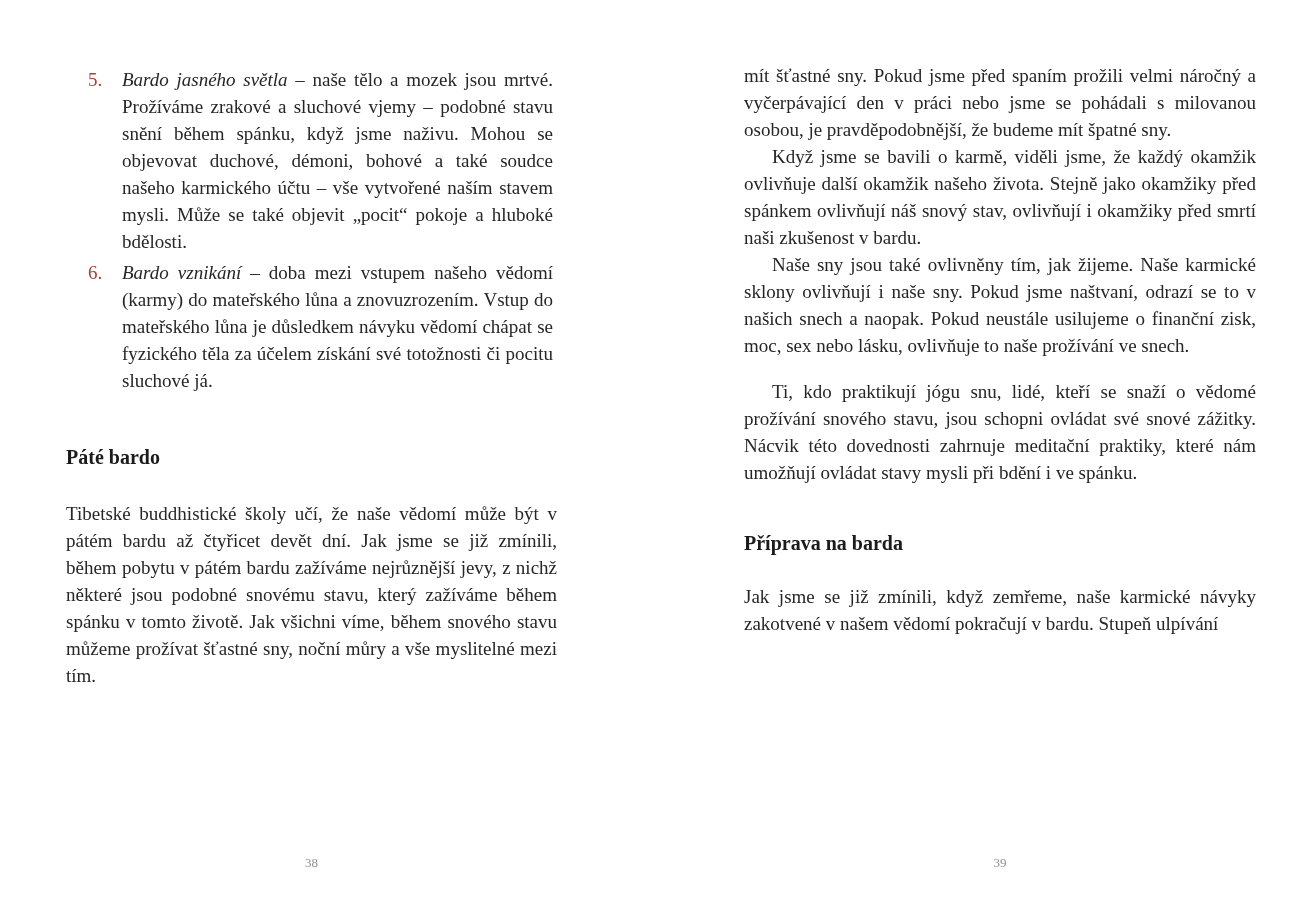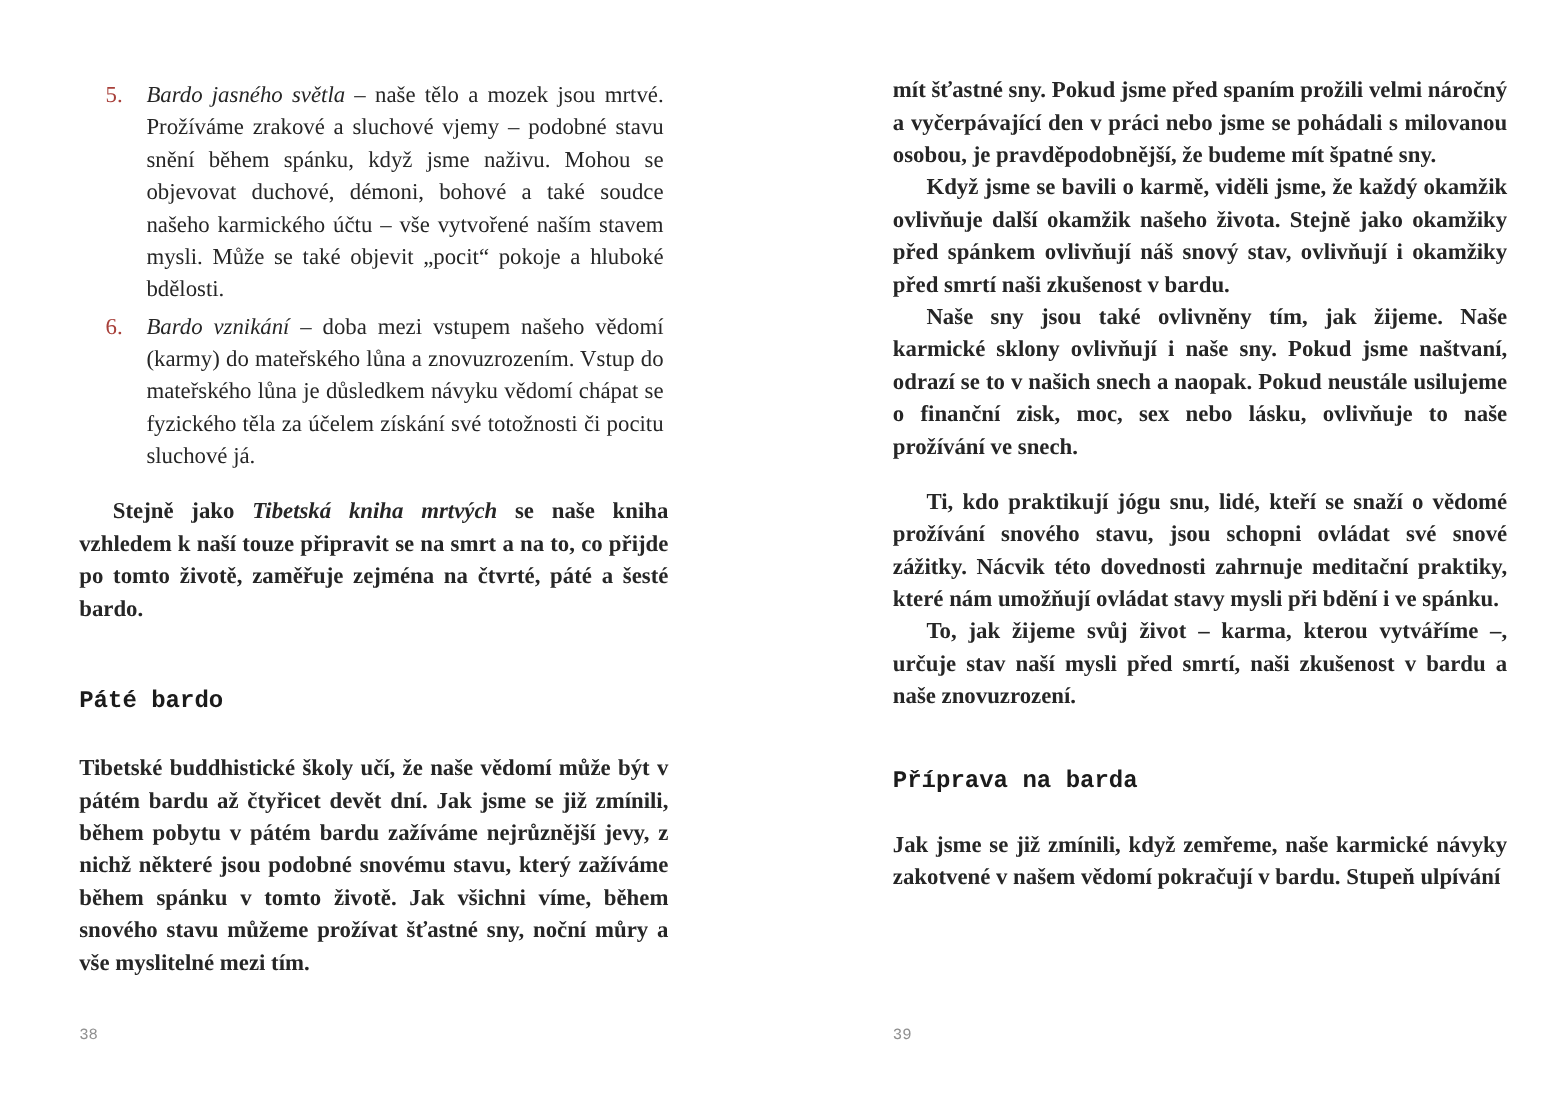--- a/index.html
+++ b/index.html
@@ -24,95 +24,92 @@
   }
   .page-left  { left: 66px;  width: 491px; }
   .page-right { left: 744px; width: 512px; }
 
   .para {
     margin: 0;
     font-size: 19px;
     line-height: 27px;
     text-align: justify;
     color: #262626;
-    font-weight: bold;
   }
   .indent { text-indent: 28px; }
   .gap-above      { margin-top: 19px; }
 
   .bardo-list { list-style: none; margin: 0; padding: 0; }
   .list-item  { position: relative; padding-left: 52px; }
   .list-num {
     position: absolute;
     left: 22px;
     top: 0;
     font-size: 19px;
     line-height: 27px;
     color: #a8403a;
   }
   .li-text { margin: 4px; font-size: 19px; line-height: 27px; text-align: justify; }
   .it { font-style: italic; }
 
   .heading {
     margin: 50px 0 29px 0;
-    font-family: Liberation Mono, monospace;
+    font-family: Liberation Serif, serif;
     font-weight: 700;
     font-size: 20px;
     line-height: 27px;
     color: #1b1b1b;
     text-align: left;
   }
   .page-right .heading { margin: 44px 0 26px 0; }
 
   .folio {
     position: absolute;
     top: 793px;
     left: 0;
     width: 100%;
+    text-align: center;
     font-size: 13px;
     line-height: 16px;
     color: #8f8f8f;
-    font-family: Liberation Mono, monospace;
   }
 </style>
 </head>
 <body>
 
 <div class="spread">
 
   <section class="page page-left">
 
     <ol class="bardo-list">
       <li class="list-item">
         <span class="list-num">5.</span>
         <p class="li-text"><em class="it">Bardo jasného světla</em><span> – naše tělo a mozek jsou mrtvé. Prožíváme zrakové a sluchové vjemy – podobné stavu snění během spánku, když jsme naživu. Mohou se objevovat duchové, démoni, bohové a také soudce našeho karmického účtu – vše vytvořené naším stavem mysli. Může se také objevit „pocit“ pokoje a hluboké bdělosti.</span></p>
       </li>
       <li class="list-item">
         <span class="list-num">6.</span>
         <p class="li-text"><em class="it">Bardo vznikání</em><span> – doba mezi vstupem našeho vědomí (karmy) do mateřského lůna a znovuzrozením. Vstup do mateřského lůna je důsledkem návyku vědomí chápat se fyzického těla za účelem získání své totožnosti či pocitu sluchové já.</span></p>
       </li>
     </ol>
 
-    <p class="para indent gap-above"><span>Stejně jako </span><em class="it">Tibetská kniha mrtvých</em><span> se naše kniha vzhledem k naší touze připravit se na smrt a na to, co přijde po tomto životě, zaměřuje zejména na čtvrté, páté a šesté bardo.</span></p>
 
     <h2 class="heading">Páté bardo</h2>
 
     <p class="para">Tibetské buddhistické školy učí, že naše vědomí může být v pátém bardu až čtyřicet devět dní. Jak jsme se již zmínili, během pobytu v pátém bardu zažíváme nejrůznější jevy, z nichž některé jsou podobné snovému stavu, který zažíváme během spánku v tomto životě. Jak všichni víme, během snového stavu můžeme prožívat šťastné sny, noční můry a vše myslitelné mezi tím.</p>
 
     <div class="folio">38</div>
   </section>
 
   <section class="page page-right">
 
     <p class="para">mít šťastné sny. Pokud jsme před spaním prožili velmi náročný a vyčerpávající den v práci nebo jsme se pohádali s milovanou osobou, je pravděpodobnější, že budeme mít špatné sny.</p>
     <p class="para indent">Když jsme se bavili o karmě, viděli jsme, že každý okamžik ovlivňuje další okamžik našeho života. Stejně jako okamžiky před spánkem ovlivňují náš snový stav, ovlivňují i okamžiky před smrtí naši zkušenost v bardu.</p>
     <p class="para indent">Naše sny jsou také ovlivněny tím, jak žijeme. Naše karmické sklony ovlivňují i naše sny. Pokud jsme naštvaní, odrazí se to v našich snech a naopak. Pokud neustále usilujeme o finanční zisk, moc, sex nebo lásku, ovlivňuje to naše prožívání ve snech.</p>
 
     <p class="para indent gap-above">Ti, kdo praktikují jógu snu, lidé, kteří se snaží o vědomé prožívání snového stavu, jsou schopni ovládat své snové zážitky. Nácvik této dovednosti zahrnuje meditační praktiky, které nám umožňují ovládat stavy mysli při bdění i ve spánku.</p>
-    <p class="para indent">To, jak žijeme svůj život – karma, kterou vytváříme –, určuje stav naší mysli před smrtí, naši zkušenost v bardu a naše znovuzrození.</p>
 
     <h2 class="heading">Příprava na barda</h2>
 
     <p class="para">Jak jsme se již zmínili, když zemřeme, naše karmické návyky zakotvené v našem vědomí pokračují v bardu. Stupeň ulpívání</p>
 
     <div class="folio">39</div>
   </section>
 
 </div>
 

